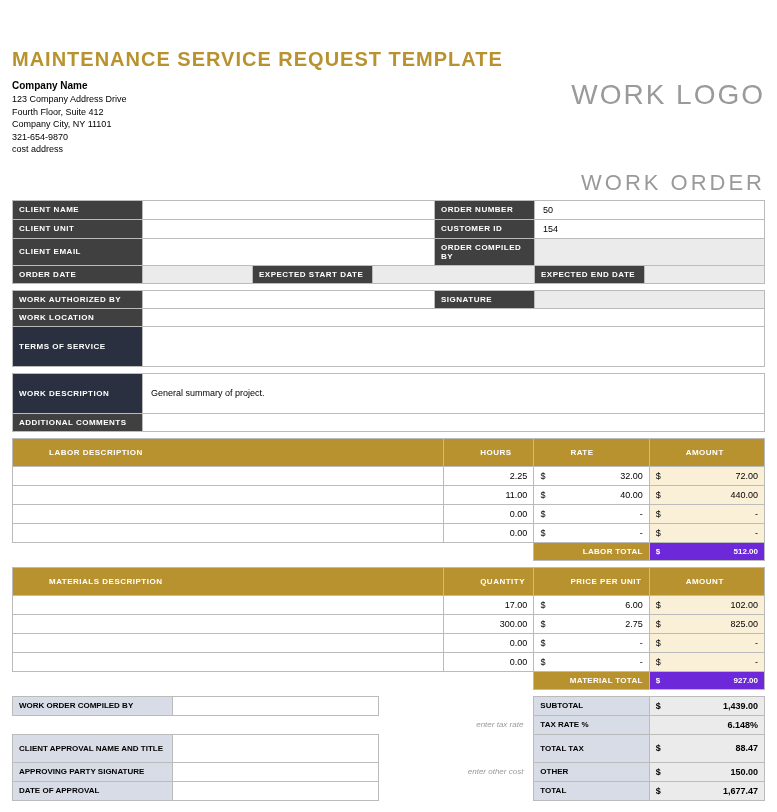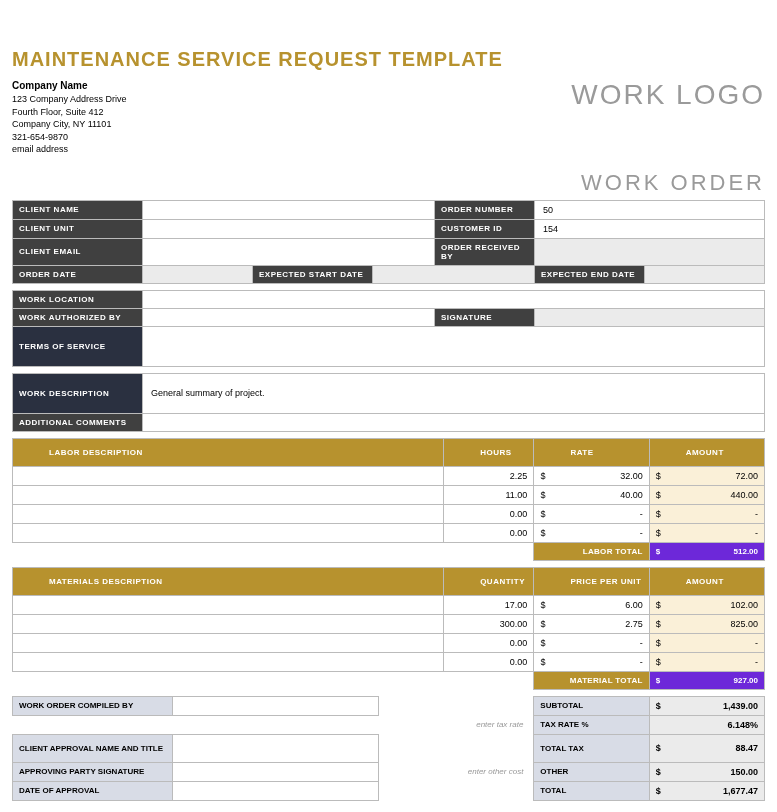--- a/index.html
+++ b/index.html
@@ -35,21 +35,21 @@
 
 <div class="title">MAINTENANCE SERVICE REQUEST TEMPLATE</div>
 
 <div class="header-row">
   <div class="company-info">
     <div class="company-name">Company Name</div>
     <div>123 Company Address Drive</div>
     <div>Fourth Floor, Suite 412</div>
     <div>Company City, NY  11101</div>
     <div>321-654-9870</div>
-    <div>email address</div>
+    <div>cost address</div>
   </div>
   <div class="logo">WORK LOGO</div>
 </div>
 
 <div class="work-order-label">WORK ORDER</div>
 
 <table>
 <tbody>
       <tr>
   <td class="dark-label" style="width:130px">CLIENT NAME</td>
@@ -59,47 +59,47 @@
 </tr>
 <tr>
   <td class="dark-label">CLIENT UNIT</td>
   <td class="light-field" colspan="3"></td>
   <td class="dark-label">CUSTOMER ID</td>
   <td class="light-field" colspan="2">154</td>
 </tr>
 <tr>
   <td class="dark-label">CLIENT EMAIL</td>
   <td class="light-field" colspan="3"></td>
-  <td class="dark-label">ORDER RECEIVED BY</td>
+  <td class="dark-label">ORDER COMPILED BY</td>
   <td class="grey-field" colspan="2"></td>
 </tr>
 <tr>
   <td class="dark-label">ORDER DATE</td>
   <td class="grey-field" style="width:110px"></td>
   <td class="dark-label" style="width:120px">EXPECTED START DATE</td>
   <td class="grey-field" colspan="2"></td>
   <td class="dark-label" style="width:110px">EXPECTED END DATE</td>
   <td class="grey-field" style="width:120px"></td>
 </tr>
 </tbody>
   </table>
 
 <div class="spacer"></div>
 
 <table>
 <tbody>
       <tr>
-  <td class="dark-label">WORK LOCATION</td>
-  <td class="light-field" colspan="3"></td>
-</tr>
-<tr>
   <td class="dark-label" style="width:130px">WORK AUTHORIZED BY</td>
   <td class="light-field"></td>
   <td class="dark-label" style="width:100px">SIGNATURE</td>
   <td class="grey-field" style="width:230px"></td>
+</tr>
+<tr>
+  <td class="dark-label">WORK LOCATION</td>
+  <td class="light-field" colspan="3"></td>
 </tr>
 <tr>
   <td class="dark-label-tall">TERMS OF SERVICE</td>
   <td class="light-field" colspan="3" style="height:40px"></td>
 </tr>
 </tbody>
   </table>
 
 <div class="spacer"></div>
 

